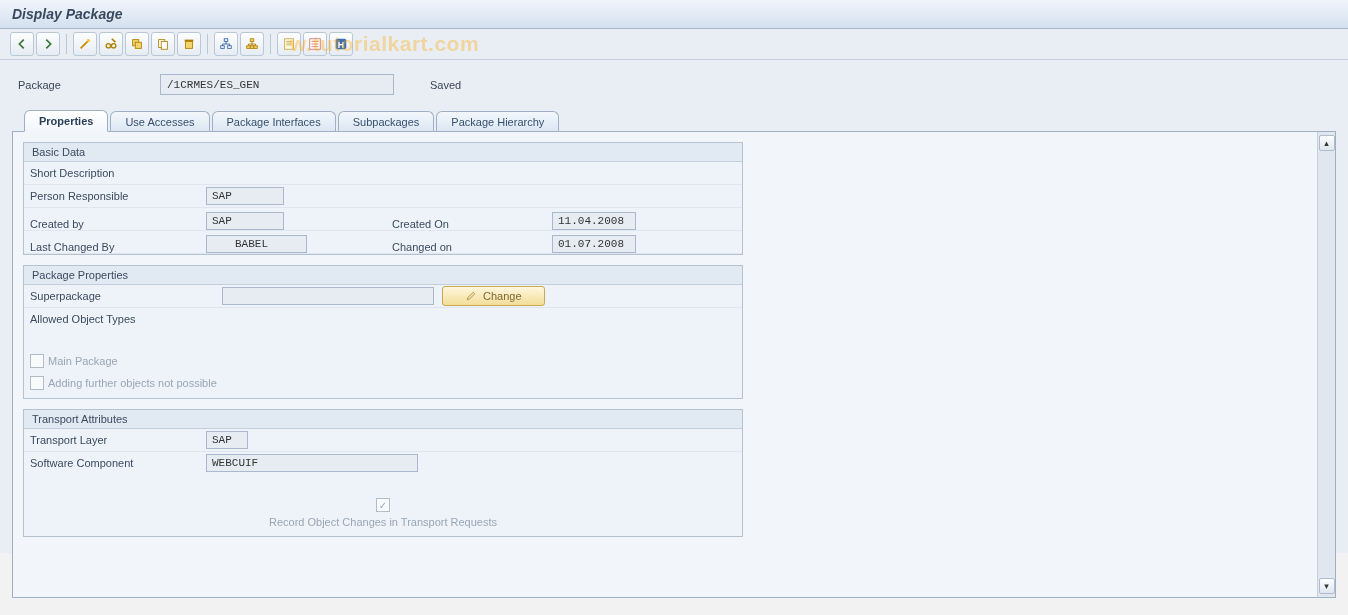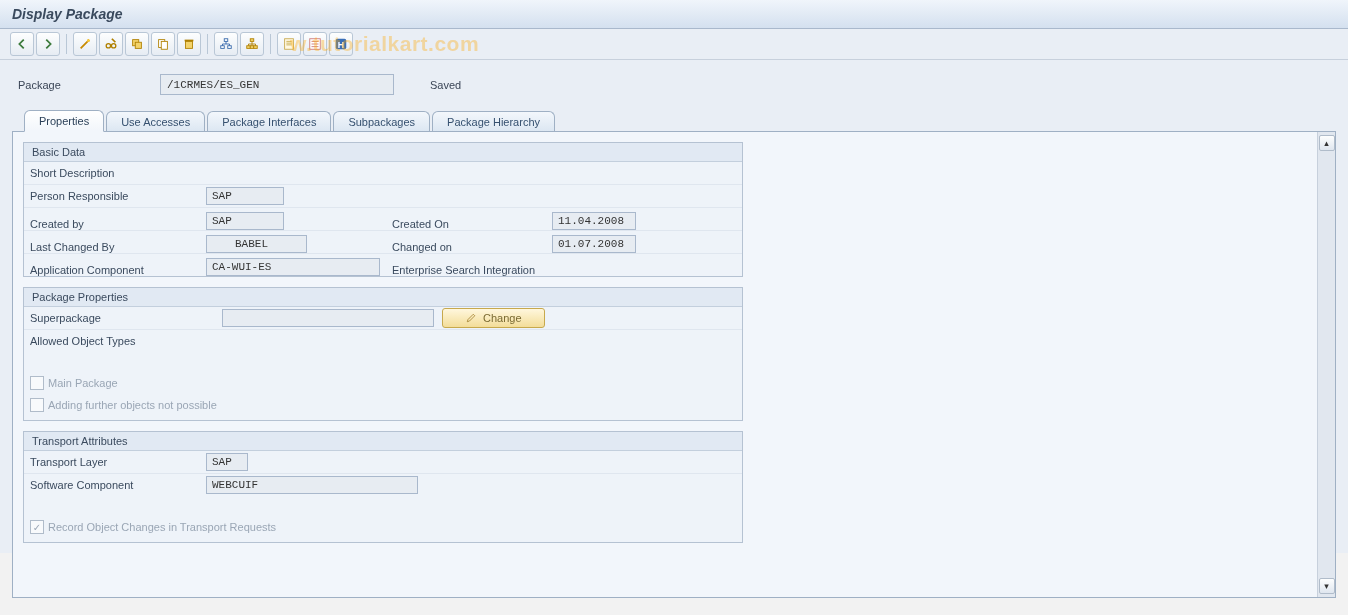--- a/index.html
+++ b/index.html
@@ -104,21 +104,21 @@
     color: #35506f;
     border-top-left-radius: 6px;
     border-top-right-radius: 6px;
     margin-right: 2px;
     cursor: pointer;
     position: relative;
     top: 1px;
   }
   .tab.active {
     background: linear-gradient(#ffffff, #f2f6fb);
-    font-weight: normal;
+    font-weight: bold;
     color: #2a3f57;
     z-index: 2;
     border-bottom: 1px solid #f2f6fb;
   }
   .tab-panel-wrap {
     border: 1px solid #9fb0c4;
     background: #f2f6fb;
     height: 465px;
     position: relative;
     display: flex;
@@ -371,25 +371,20 @@
               <span class="c1"><span class="ro-box" style="width:66px;">SAP</span></span>
               <span class="lbl2">Created On</span>
               <span class="ro-box" style="width:72px;">11.04.2008</span>
             </div>
             <div class="row2col">
               <span class="lbl">Last Changed By</span>
               <span class="c1"><span class="ro-box" style="width:66px;padding-left:28px;">BABEL</span></span>
               <span class="lbl2">Changed on</span>
               <span class="ro-box" style="width:72px;">01.07.2008</span>
             </div>
-            <div class="row2col" style="border-bottom:none;">
-              <span class="lbl">Application Component</span>
-              <span class="c1"><span class="ro-box" style="width:162px;">CA-WUI-ES</span></span>
-              <span style="color:#3a4a5e;">Enterprise Search Integration</span>
-            </div>
           </div>
         </div>
 
         <div class="group">
           <div class="group-title">Package Properties</div>
           <div class="group-body">
             <div class="row">
               <span class="lbl" style="width:192px;">Superpackage</span>
               <span class="ro-box" style="width:200px;"></span>
               <span style="width:8px;"></span>
@@ -420,21 +415,21 @@
           <div class="group-body">
             <div class="row">
               <span class="lbl">Transport Layer</span>
               <span class="ro-box" style="width:30px;">SAP</span>
             </div>
             <div class="row" style="border-bottom:none;">
               <span class="lbl">Software Component</span>
               <span class="ro-box" style="width:200px;">WEBCUIF</span>
             </div>
             <div style="height:18px;"></div>
-            <div class="check-row" style="padding-bottom:8px;">
+            <div class="check-row" style="padding-bottom:8px;flex-direction:column;">
               <span class="chk checked"></span>
               <span>Record Object Changes in Transport Requests</span>
             </div>
           </div>
         </div>
 
       </div>
 
       <div class="empty-content"></div>
 

